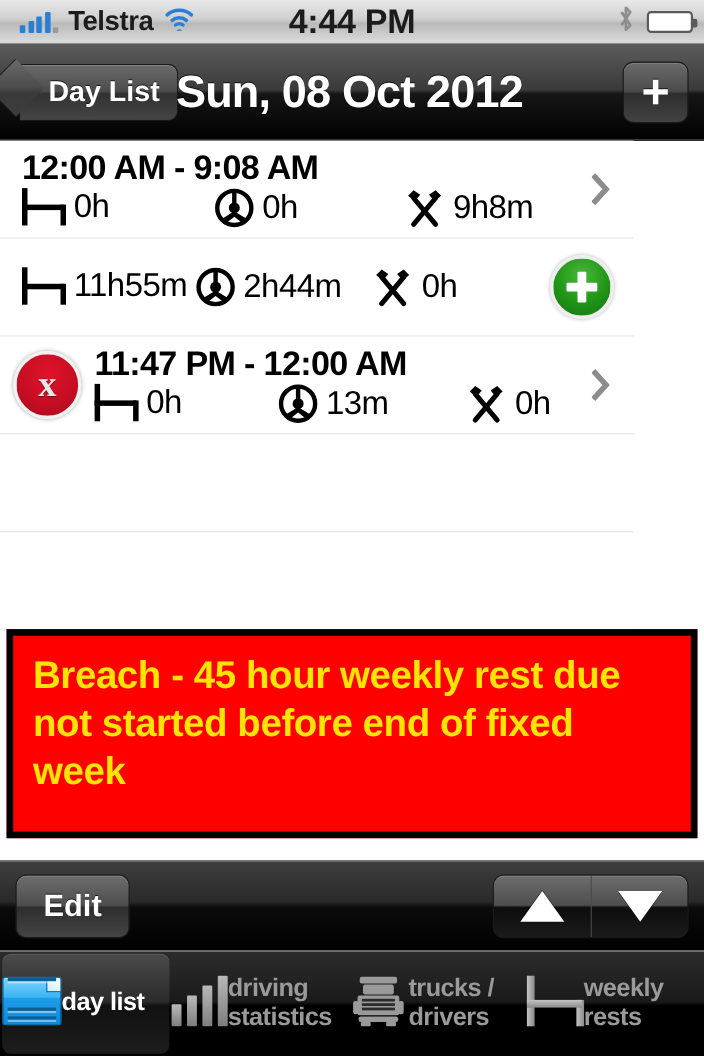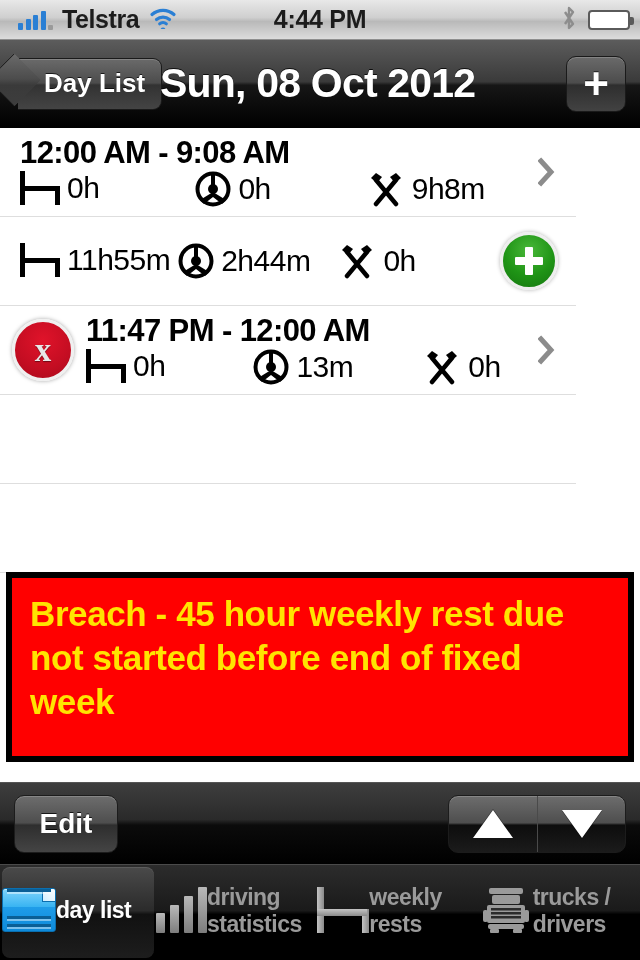--- a/index.html
+++ b/index.html
@@ -13,21 +13,21 @@
 
   
   .statusbar {
     position: absolute; top: 0; left: 0; width: 640px; height: 40px;
     background: linear-gradient(to bottom, #e8e8e8 0%, #cfcfcf 45%, #b9b9b9 55%, #dcdcdc 100%);
     border-bottom: 1px solid #8e8e8e;
     display: flex; align-items: center;
   }
   .sb-left { display: flex; align-items: center; padding-left: 18px; gap: 9px; flex: 1; }
   .sb-center { position: absolute; left: 0; right: 0; text-align: center;
-    font-size: 25px; font-weight: bold; color: #1c1c1c; letter-spacing: -0.3px; }
+    font-size: 31px; font-weight: bold; color: #1c1c1c; letter-spacing: -0.3px; }
   .sb-right { display: flex; align-items: center; gap: 10px; margin-left: auto; padding-right: 10px; }
   .bars { display: flex; align-items: flex-end; gap: 2.5px; height: 20px; }
   .bars i { display: block; width: 5px; background: #2a7fd4; border-radius: 1px; }
   .bars i:nth-child(1) { height: 7px; }
   .bars i:nth-child(2) { height: 11px; }
   .bars i:nth-child(3) { height: 15px; }
   .bars i:nth-child(4) { height: 19px; }
   .bars i:nth-child(5) { height: 5px; background: #9a9a9a; }
   .carrier { font-size: 25px; font-weight: bold; color: #1c1c1c; letter-spacing: -0.4px; }
   .battery { width: 42px; height: 20px; border: 2px solid #5a5a5a; border-radius: 4px;
@@ -446,42 +446,42 @@
             <i></i>
             <i></i>
             <i></i>
           </span>
       </span>
       <span class="tab-label">driving statistics</span>
     </div>
 
     <div class="tab">
       <span class="tab-icon">
-        <span class="ic-bed">
-            <i></i>
-          </span>
-      </span>
-      <span class="tab-label">weekly rests</span>
-    </div>
-
-    <div class="tab">
-      <span class="tab-icon">
         <svg class="ic-truck" viewBox="0 0 54 48">
           <g fill="#9a9a9a">
             <rect x="10" y="2" width="34" height="6" rx="2"></rect>
             <rect x="13" y="9" width="28" height="9" rx="2"></rect>
             <rect x="8" y="19" width="38" height="18" rx="2"></rect>
             <rect x="12" y="22" width="30" height="2.5" fill="#2b2b2b"></rect>
             <rect x="12" y="26" width="30" height="2.5" fill="#2b2b2b"></rect>
             <rect x="12" y="30" width="30" height="2.5" fill="#2b2b2b"></rect>
             <rect x="4" y="24" width="5" height="12" rx="2"></rect>
             <rect x="45" y="24" width="5" height="12" rx="2"></rect>
             <rect x="9" y="38" width="36" height="5" rx="2"></rect>
             <rect x="11" y="43" width="9" height="4" rx="1"></rect>
             <rect x="34" y="43" width="9" height="4" rx="1"></rect>
           </g>
         </svg>
       </span>
       <span class="tab-label">trucks / drivers</span>
     </div>
+
+    <div class="tab">
+      <span class="tab-icon">
+        <span class="ic-bed">
+            <i></i>
+          </span>
+      </span>
+      <span class="tab-label">weekly rests</span>
+    </div>
   </div>
 
 </div>
 
 </body></html>

